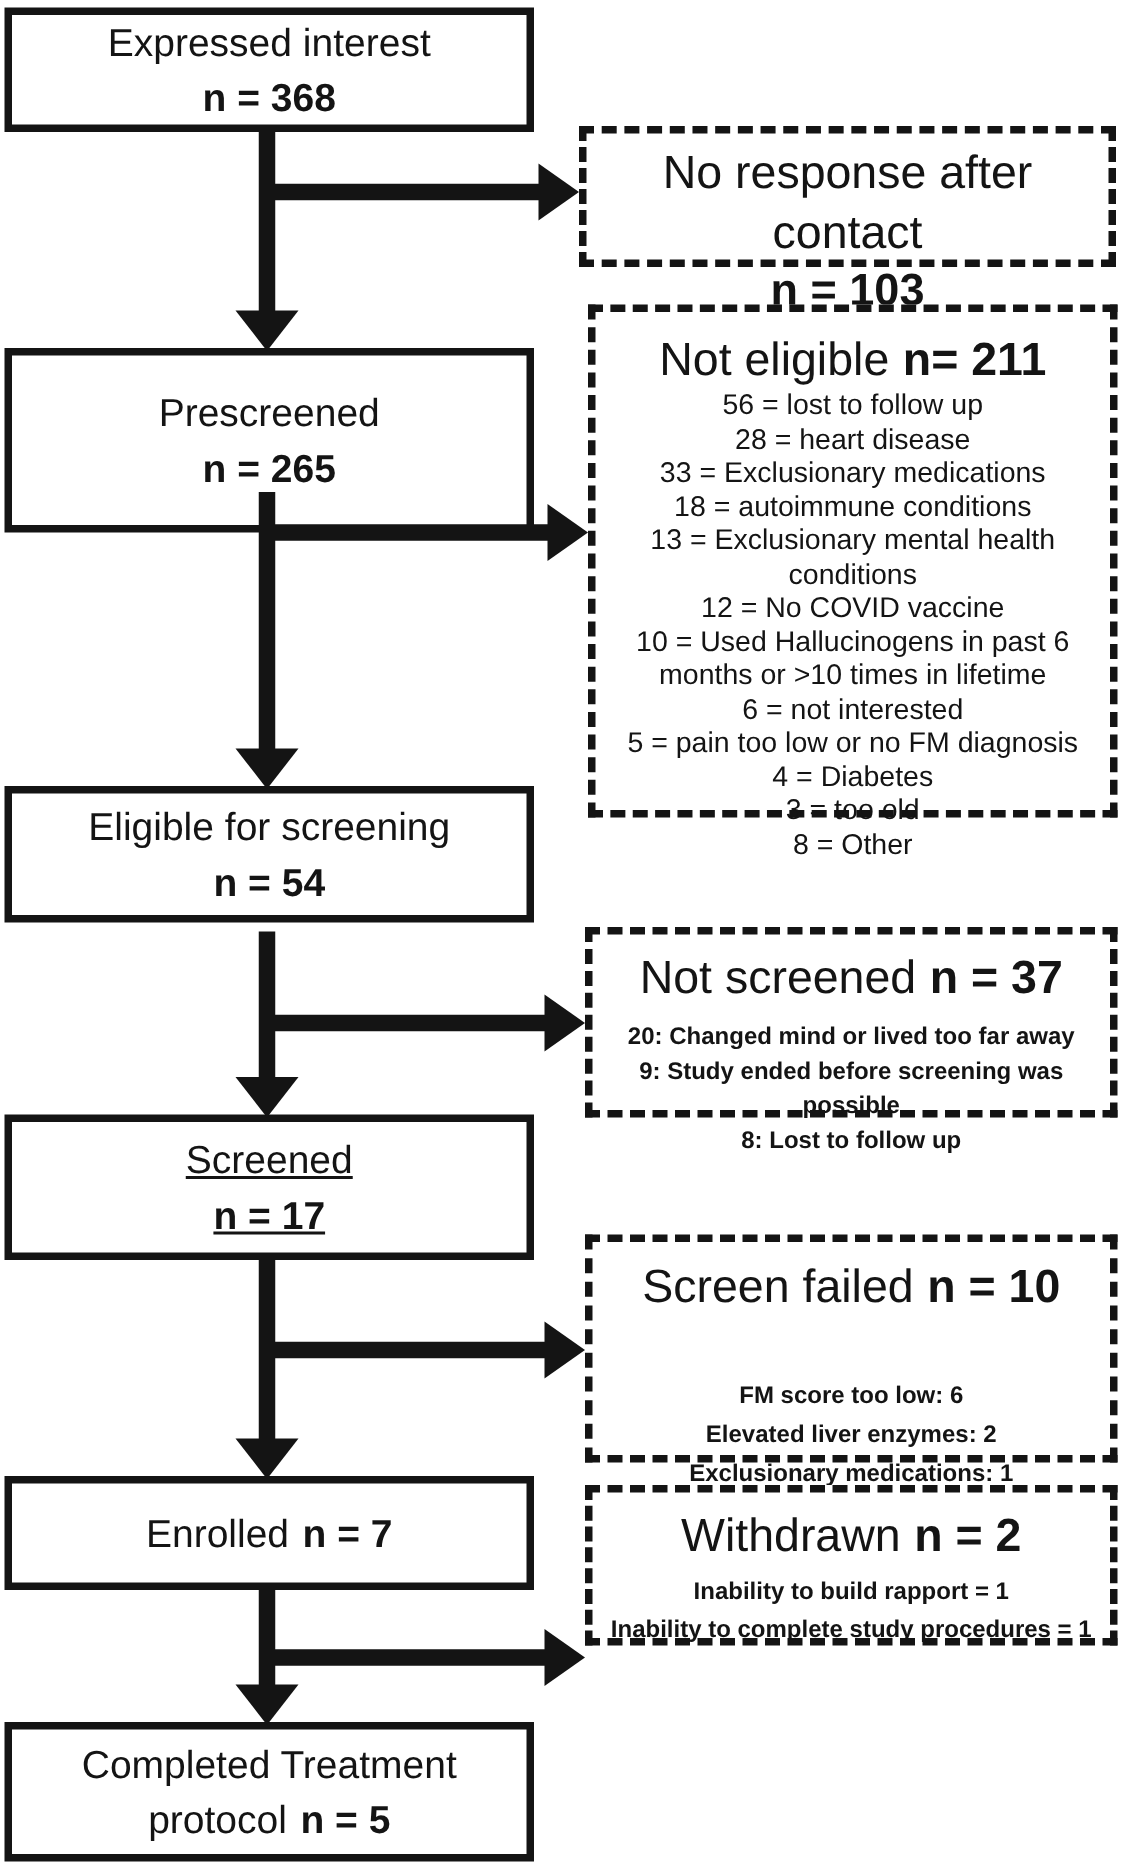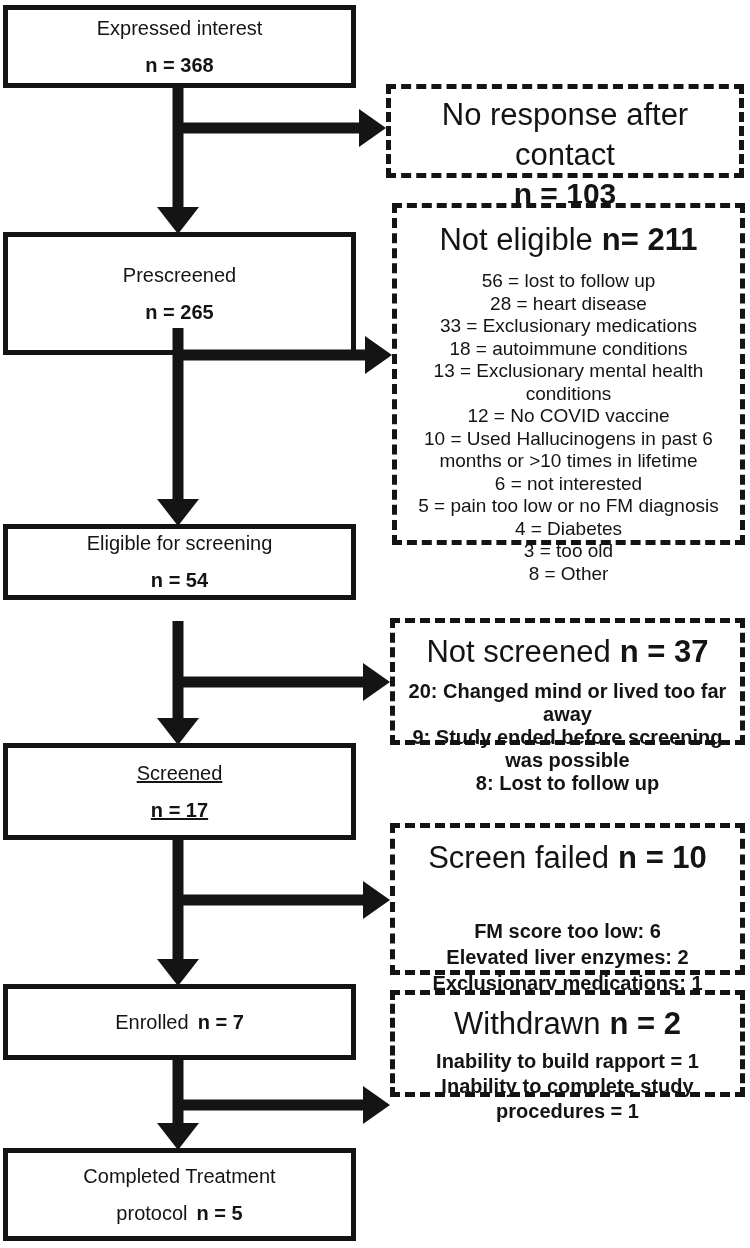--- a/index.html
+++ b/index.html
@@ -8,37 +8,37 @@
   .page {
     position:relative; width:750px; height:1248px;
     background: var(--paper); overflow:hidden; color: var(--ink);
   }
 
   
   .main-box {
     position:absolute; left:3px; width:353px;
     border:5px solid var(--ink); background:#fff;
     display:flex; flex-direction:column; align-items:center; justify-content:center;
-    text-align:center; line-height:37px; font-size:20px;
+    text-align:center; line-height:37px; font-size:26px;
   }
   .main-box .nb, .side-box .nb { font-weight:700; }
   .inline-n { margin-left:9px; }
 
   
   .side-box {
     position:absolute; border:5px dashed var(--ink); background:#fff;
     text-align:center;
   }
   .side-heading { font-size:31px; line-height:40px; }
   .side-heading .nb { margin-left:9px; }
   .side-n-line { font-size:30px; font-weight:700; line-height:38px; }
   .side-list { }
   .list-line { }
   .list-regular .list-line { font-size:19px; line-height:22.5px; font-weight:400; }
-  .list-bold .list-line   { font-size:20px; font-weight:600;text-align:center; }
+  .list-bold .list-line   { font-size:16px; font-weight:600;text-align:center; }
 
   
   .arrow-v { position:absolute; width:44px; }
   .arrow-v .shaft {
     position:absolute; left:50%; transform:translateX(-50%);
     top:0; width:11px; background:var(--ink);
   }
   .arrow-v .head {
     position:absolute; left:50%; transform:translateX(-50%); bottom:0;
     width:0; height:0;
@@ -65,21 +65,21 @@
   <div class="main-box" style="top:5px; height:83px;">
     <div>Expressed interest</div>
     <div class="nb">n = 368</div>
   </div>
 
   <div class="main-box" style="top:232px; height:123px;">
     <div>Prescreened</div>
     <div class="nb">n = 265</div>
   </div>
 
-  <div class="main-box" style="top:524px; height:76px;">
+  <div class="main-box" style="top:524px; height:91px;">
     <div>Eligible for screening</div>
     <div class="nb">n = 54</div>
   </div>
 
   <div class="main-box" style="top:743px; height:97px;text-decoration:underline;">
     <div>Screened</div>
     <div class="nb">n = 17</div>
   </div>
 
   <div class="main-box" style="top:984px; height:76px;">
@@ -97,21 +97,21 @@
 
   <div class="side-box" style="left:386px; top:84px; width:358px; height:94px; padding-top:6px;">
     <div class="side-heading">No response after contact</div>
     <div class="side-n-line nb">n = 103</div>
   </div>
 
   <div class="side-box" style="left:392px; top:203px; width:353px; height:342px; padding:12px 8px 0;">
     <div class="side-heading">
       <span>Not eligible</span><span class="nb">n= 211</span>
     </div>
-    <div class="side-list list-regular" style="margin-top:10px;">
+    <div class="side-list list-regular" style="">
         <div class="list-line">56 = lost to follow up</div>
         <div class="list-line">28 = heart disease</div>
         <div class="list-line">33 = Exclusionary medications</div>
         <div class="list-line">18 = autoimmune conditions</div>
         <div class="list-line">13 = Exclusionary mental health conditions</div>
         <div class="list-line">12 = No COVID vaccine</div>
         <div class="list-line">10 = Used Hallucinogens in past 6 months or &gt;10 times in lifetime</div>
         <div class="list-line">6 = not interested</div>
         <div class="list-line">5 = pain too low or no FM diagnosis</div>
         <div class="list-line">4 = Diabetes</div>

